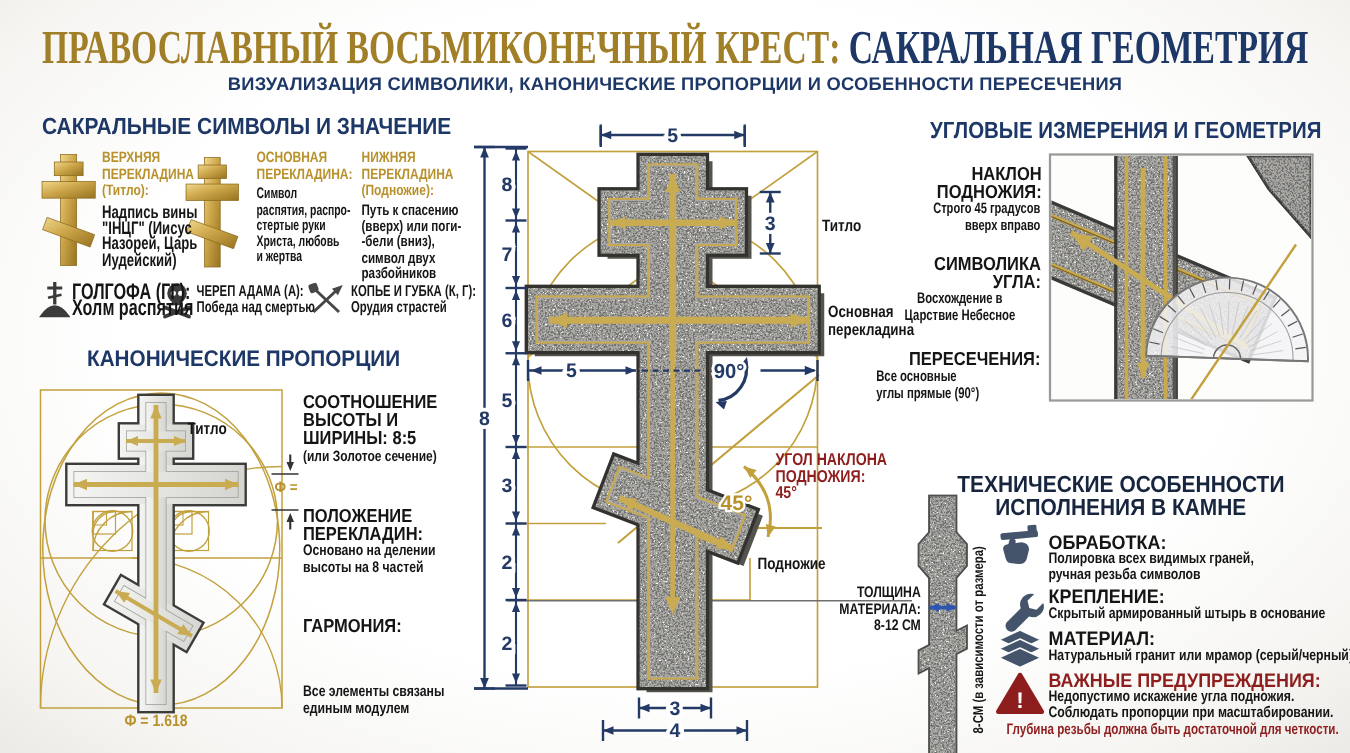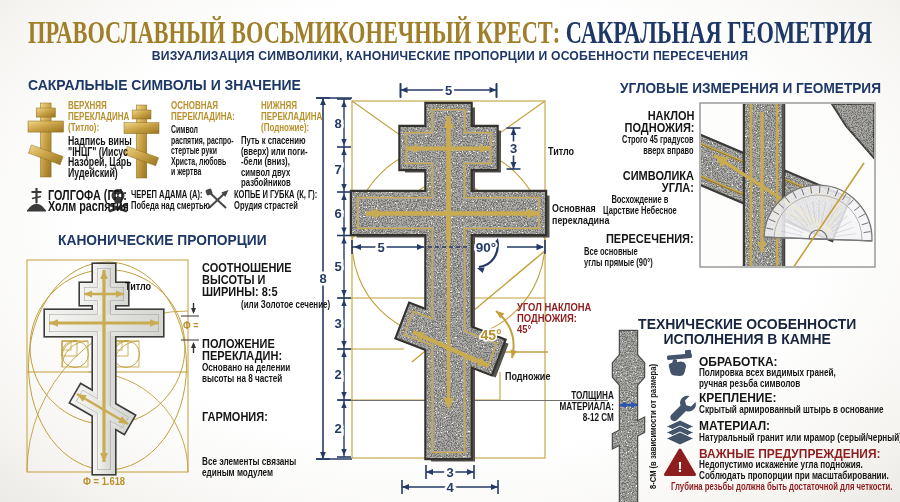--- a/index.html
+++ b/index.html
@@ -496,41 +496,41 @@
 <div class="t b" style="left:28px;top:77px;font-size:15.5px;line-height:16.5px;color:#1d3767;"><span style="display:inline-block;transform:scale(0.9,1);transform-origin:0 0;white-space:nowrap">САКРАЛЬНЫЕ СИМВОЛЫ И ЗНАЧЕНИЕ</span></div>
 
 <div class="t b" style="left:68px;top:101px;font-size:10px;line-height:10.8px;color:#b8912c;"><span style="display:inline-block;transform:scale(0.8,1);transform-origin:0 0;white-space:nowrap">ВЕРХНЯЯ<br>ПЕРЕКЛАДИНА<br>(Титло):</span></div>
 
 <div class="t b" style="left:68px;top:136px;font-size:12px;line-height:10.6px;color:#151515;text-decoration:underline;"><span style="display:inline-block;transform:scale(0.73,1);transform-origin:0 0;white-space:nowrap">Надпись вины<br>"ІНЦГ" (Иисус<br>Назорей, Царь<br>Иудейский)</span></div>
 
 <div class="t b" style="left:171px;top:101px;font-size:10px;line-height:10.8px;color:#b8912c;"><span style="display:inline-block;transform:scale(0.8,1);transform-origin:0 0;white-space:nowrap">ОСНОВНАЯ<br>ПЕРЕКЛАДИНА:</span></div>
 
 <div class="t b" style="left:171px;top:125px;font-size:10.2px;line-height:10.6px;color:#151515;"><span style="display:inline-block;transform:scale(0.68,1);transform-origin:0 0;white-space:nowrap">Символ<br>распятия, распро-<br>стертые руки<br>Христа, любовь<br>и жертва</span></div>
 
-<div class="t b" style="left:241px;top:101px;font-size:10px;line-height:10.8px;color:#b8912c;margin-left:20px;"><span style="display:inline-block;transform:scale(0.8,1);transform-origin:0 0;white-space:nowrap">НИЖНЯЯ<br>ПЕРЕКЛАДИНА<br>(Подножие):</span></div>
+<div class="t b" style="left:241px;top:101px;font-size:10px;line-height:10.8px;color:#b8912c;"><span style="display:inline-block;transform:scale(0.8,1);transform-origin:0 0;white-space:nowrap">НИЖНЯЯ<br>ПЕРЕКЛАДИНА<br>(Подножие):</span></div>
 
 <div class="t b" style="left:241px;top:136px;font-size:10.2px;line-height:10.6px;color:#151515;"><span style="display:inline-block;transform:scale(0.76,1);transform-origin:0 0;white-space:nowrap">Путь к спасению<br>(вверх) или поги-<br>-бели (вниз),<br>символ двух<br>разбойников</span></div>
 
 <div class="t b" style="left:48px;top:189px;font-size:15px;line-height:11px;color:#151515;"><span style="display:inline-block;transform:scale(0.72,1);transform-origin:0 0;white-space:nowrap">ГОЛГОФА (ГГ):<br>Холм распятия</span></div>
 
 <div class="t b" style="left:131px;top:189px;font-size:10.5px;line-height:11px;color:#151515;"><span style="display:inline-block;transform:scale(0.72,1);transform-origin:0 0;white-space:nowrap">ЧЕРЕП АДАМА (А):<br>Победа над смертью</span></div>
 
 <div class="t b" style="left:234px;top:189px;font-size:10.5px;line-height:11px;color:#151515;"><span style="display:inline-block;transform:scale(0.72,1);transform-origin:0 0;white-space:nowrap">КОПЬЕ И ГУБКА (К, Г):<br>Орудия страстей</span></div>
 
 <div class="t b" style="left:58px;top:232px;font-size:15px;line-height:16px;color:#1d3767;"><span style="display:inline-block;transform:scale(0.92,1);transform-origin:0 0;white-space:nowrap">КАНОНИЧЕСКИЕ ПРОПОРЦИИ</span></div>
 
 <div class="t b" style="left:125px;top:280px;font-size:11px;line-height:12px;color:#151515;"><span style="display:inline-block;transform:scale(0.82,1);transform-origin:0 0;white-space:nowrap">Титло</span></div>
 
 <div class="t b" style="left:83px;top:475px;font-size:11px;line-height:12px;color:#b8912c;"><span style="display:inline-block;transform:scale(0.85,1);transform-origin:0 0;white-space:nowrap">Ф = 1.618</span></div>
 
 <div class="t b" style="left:183px;top:320px;font-size:10px;line-height:11px;color:#b8912c;"><span style="display:inline-block;transform:scale(0.9,1);transform-origin:0 0;white-space:nowrap">Ф =</span></div>
 
 <div class="t b" style="left:202px;top:262px;font-size:12.5px;line-height:12.2px;color:#151515;"><span style="display:inline-block;transform:scale(0.88,1);transform-origin:0 0;white-space:nowrap">СООТНОШЕНИЕ<br>ВЫСОТЫ И<br>ШИРИНЫ: 8:5</span></div>
 
-<div class="t b" style="left:202px;top:299px;font-size:10px;line-height:11px;color:#151515;margin-left:39px;"><span style="display:inline-block;transform:scale(0.8,1);transform-origin:0 0;white-space:nowrap">(или Золотое сечение)</span></div>
+<div class="t b" style="left:202px;top:299px;font-size:10px;line-height:11px;color:#151515;"><span style="display:inline-block;transform:scale(0.8,1);transform-origin:0 0;white-space:nowrap">(или Золотое сечение)</span></div>
 
 <div class="t b" style="left:202px;top:338px;font-size:12.5px;line-height:12.2px;color:#151515;"><span style="display:inline-block;transform:scale(0.88,1);transform-origin:0 0;white-space:nowrap">ПОЛОЖЕНИЕ<br>ПЕРЕКЛАДИН:</span></div>
 
 <div class="t b" style="left:202px;top:363px;font-size:10.2px;line-height:10.8px;color:#151515;"><span style="display:inline-block;transform:scale(0.8,1);transform-origin:0 0;white-space:nowrap">Основано на делении<br>высоты на 8 частей</span></div>
 
 <div class="t b" style="left:202px;top:411px;font-size:12.5px;line-height:13.5px;color:#151515;"><span style="display:inline-block;transform:scale(0.88,1);transform-origin:0 0;white-space:nowrap">ГАРМОНИЯ:</span></div>
 
 <div class="t b" style="left:202px;top:425px;font-size:10.2px;line-height:10.8px;color:#151515;margin-top:32px;"><span style="display:inline-block;transform:scale(0.8,1);transform-origin:0 0;white-space:nowrap">Все элементы связаны<br>единым модулем</span></div>
 
 <div class="t b" style="left:548px;top:145px;font-size:11px;line-height:12px;color:#151515;"><span style="display:inline-block;transform:scale(0.82,1);transform-origin:0 0;white-space:nowrap">Титло</span></div>

